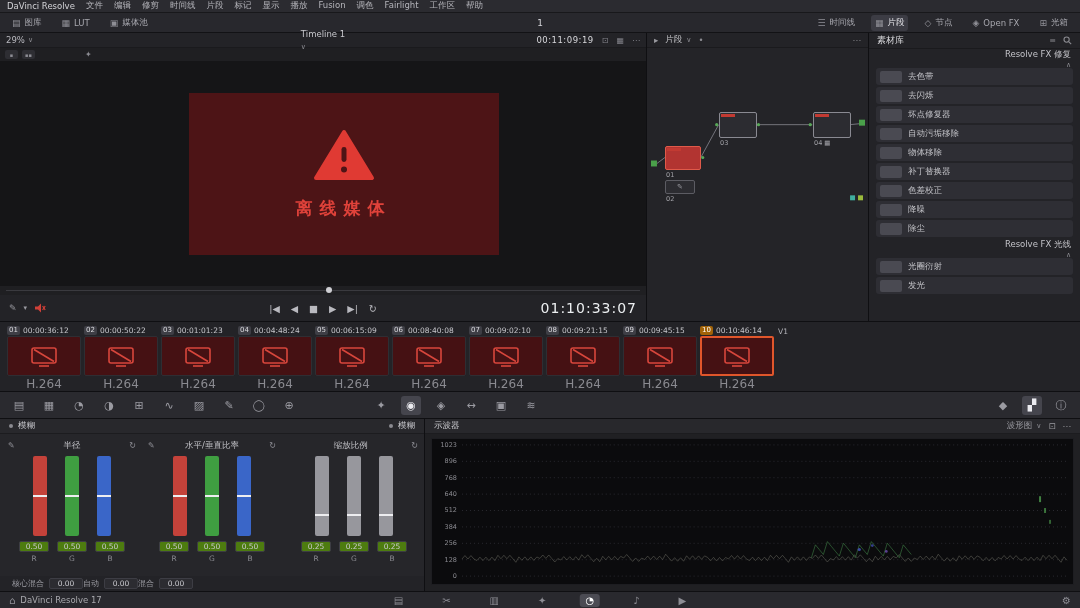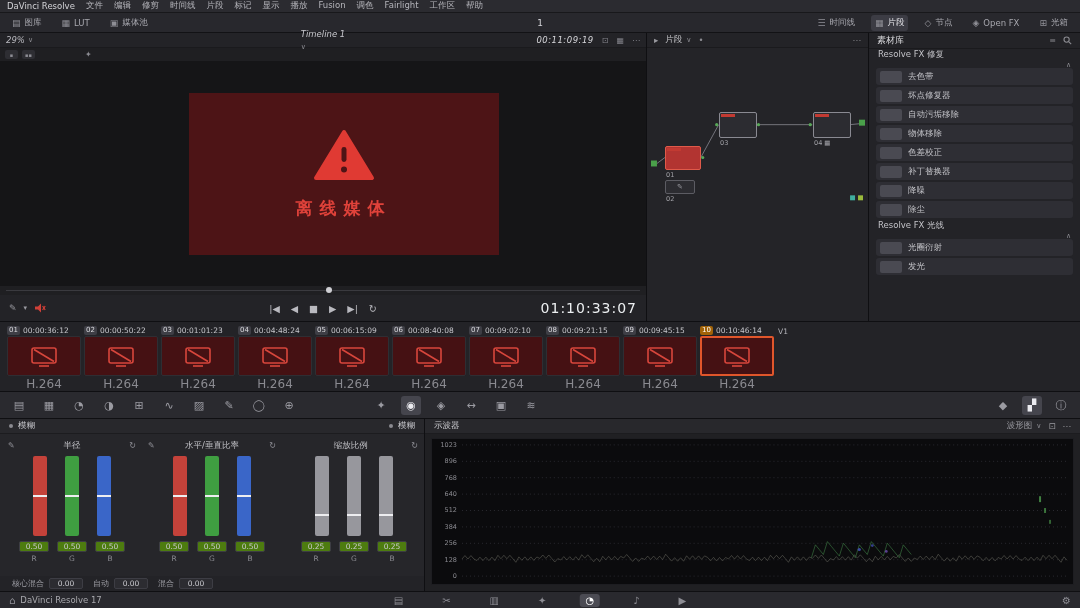--- a/index.html
+++ b/index.html
@@ -20,21 +20,21 @@
     display:flex;align-items:center;position:relative;padding:0 8px;}
   .tb-group{display:flex;align-items:center;gap:12px;}
   .tb-right{margin-left:auto;}
   .tb-btn{display:flex;align-items:center;gap:4px;color:#a6a6ad;font-size:8.5px;padding:2px 4px;border-radius:3px;}
   .tb-btn.active{background:#3c3c44;color:#e9e9ee;}
   .tb-icon{font-size:9px;color:#8f8f96;}
   .tb-center{position:absolute;left:50%;transform:translateX(-50%);color:#d5d5da;font-size:9px;}
   
   .main{height:289px;display:flex;border-bottom:1px solid #0f0f12;}
   .viewer-pane{width:647px;background:#1c1c1f;border-right:1px solid #0f0f12;display:flex;flex-direction:column;}
-  .vheader{height:15px;background:#232327;display:flex;align-items:center;padding:0 6px;position:relative;font-size:8.5px;border-bottom:1px solid #1a1a1d;font-style:italic;}
+  .vheader{height:15px;background:#232327;display:flex;align-items:center;padding:0 6px;position:relative;font-size:8.5px;border-bottom:1px solid #1a1a1d;}
   .vzoom{display:flex;gap:3px;align-items:center;color:#b9b9bf;}
   .vtitle{position:absolute;left:50%;transform:translateX(-50%);display:flex;gap:4px;color:#c9c9ce;flex-direction:column;}
   .vhead-right{margin-left:auto;display:flex;gap:8px;align-items:flex-end;}
   .vtc{color:#d8d8dc;letter-spacing:.5px;}
   .vh-icon{color:#84848b;font-size:8px;}
   .caret{color:#8a8a90;font-size:7px;}
   .vsubrow{height:13px;background:#1f1f22;display:flex;align-items:center;gap:4px;padding:0 5px;}
   .mini-btn{width:13px;height:9px;background:#2e2e33;border-radius:2px;display:flex;align-items:center;justify-content:center;font-size:5px;color:#8d8d94;}
   .wand{margin-left:46px;color:#8d8d94;font-size:8px;}
   .vcanvas{flex:1;background:#151517;display:flex;align-items:center;justify-content:center;padding-left:41px;}
@@ -59,21 +59,21 @@
   .node1{left:18px;top:98px;width:36px;height:24px;background:#b23431;border-color:#e05a4a;}
   .node2{left:18px;top:132px;width:30px;height:14px;display:flex;align-items:center;justify-content:center;font-size:7px;color:#9a9aa0;border-color:#5c5c63;}
   .node3{left:72px;top:64px;width:38px;height:26px;}
   .node4{left:166px;top:64px;width:38px;height:26px;}
   .node3::before,.node4::before,.node1::before{content:"";position:absolute;top:1px;left:1px;width:40%;height:3px;background:#c23a32;}
   
   .library-pane{flex:1;background:#232327;display:flex;flex-direction:column;overflow:hidden;}
   .lheader{height:16px;display:flex;align-items:center;gap:24px;padding:0 8px;border-bottom:1px solid #1a1a1d;text-align:center;}
   .ltitle{font-size:9px;color:#dadade;}
   .lhead-icons{margin-left:auto;display:flex;gap:7px;align-items:center;color:#8a8a90;font-size:8px;}
-  .lsection-title{height:17px;display:flex;align-items:flex-start;padding:0 9px;font-size:8.5px;color:#c3c3c8;flex-direction:column;}
+  .lsection-title{height:17px;display:flex;align-items:flex-end;padding:0 9px;font-size:8.5px;color:#c3c3c8;flex-direction:column;}
   .lsection-title .sec-caret{margin-left:auto;color:#8a8a90;font-size:7px;}
   .litem{height:17px;margin:2px 7px;background:#2e2e34;border-radius:3px;display:flex;align-items:center;gap:6px;padding:0 4px;}
   .lthumb{width:22px;height:12px;background:#4a4a52;border-radius:2px;flex:none;}
   .llabel{font-size:8.5px;color:#c2c2c7;white-space:nowrap;overflow:hidden;}
   
   .clips-strip{height:70px;background:#232327;border-bottom:1px solid #0f0f12;display:flex;padding:3px 0 0 7px;position:relative;}
   .clip{width:76px;margin-right:1px;display:flex;flex-direction:column;align-items:flex-start;}
   .clip-head{height:11px;display:flex;align-items:center;gap:3px;}
   .clip-num{background:#3e3e45;color:#dcdce0;font-size:7px;padding:0 2px;border-radius:2px;line-height:9px;}
   .clip.selected .clip-num{background:#a16207;color:#fff;}
@@ -100,21 +100,21 @@
   .sg-head{display:flex;align-items:center;height:13px;font-size:8.5px;color:#c3c3c8;}
   .sg-head .pencil,.sg-head .reset{color:#8d8d94;font-size:8px;}
   .sg-head .sg-label{flex:1;text-align:center;white-space:nowrap;}
   .sg-sliders{display:flex;gap:18px;justify-content:center;margin-top:4px;}
   .slider{width:14px;height:80px;border-radius:2px;position:relative;}
   .slider .handle{position:absolute;left:0;right:0;height:2px;background:#ededf0;}
   .sg-values{display:flex;gap:8px;justify-content:center;margin-top:5px;}
   .valbox{width:30px;height:11px;background:#4d7c0f;border:1px solid #3d3d44;border-radius:2px;font-size:7.5px;color:#c9c9ce;display:flex;align-items:center;justify-content:center;}
   .sg-channels{display:flex;gap:8px;justify-content:center;margin-top:2px;}
   .chan{width:30px;text-align:center;font-size:7.5px;color:#8a8a90;}
-  .bp-footer{height:15px;background:#232327;display:flex;align-items:center;gap:10px;padding:0 12px;font-size:8px;color:#9a9aa1;}
+  .bp-footer{height:15px;background:#232327;display:flex;align-items:center;padding:0 12px;font-size:8px;color:#9a9aa1;}
   .ffield{display:flex;align-items:center;gap:5px;}
   .fbox{width:34px;height:11px;background:#2c2c31;border:1px solid #3d3d44;border-radius:2px;font-size:7.5px;color:#c9c9ce;display:flex;align-items:center;justify-content:center;}
   .scope-panel{flex:1;background:#202023;display:flex;flex-direction:column;}
   .sp-header{height:15px;background:#28282c;border-bottom:1px solid #1c1c1f;display:flex;align-items:center;gap:6px;padding:0 9px;font-size:8.5px;color:#c9c9ce;}
   .sp-right{margin-left:auto;display:flex;gap:7px;align-items:center;color:#9a9aa1;}
   .sp-canvas{flex:1;margin:4px 6px 6px;background:#0b0b0d;border:1px solid #1d1d21;position:relative;}
   .sp-canvas svg{position:absolute;inset:0;width:100%;height:100%;}
   
   .statusbar{height:17px;background:#29292e;border-top:1px solid #0f0f12;display:flex;align-items:center;padding:0 9px;position:relative;}
   .sb-left{display:flex;align-items:center;gap:5px;color:#a8a8ad;font-size:8.5px;}
@@ -279,37 +279,41 @@
           <div class="lsection-title">
             <span>Resolve FX 修复</span>
             <span class="sec-caret">∧</span>
           </div>
           <div class="litem">
             <span class="lthumb"></span>
             <span class="llabel">去色带</span>
           </div>
           <div class="litem">
             <span class="lthumb"></span>
+            <span class="llabel">去闪烁</span>
+          </div>
+          <div class="litem">
+            <span class="lthumb"></span>
             <span class="llabel">坏点修复器</span>
           </div>
           <div class="litem">
             <span class="lthumb"></span>
             <span class="llabel">自动污垢移除</span>
           </div>
           <div class="litem">
             <span class="lthumb"></span>
             <span class="llabel">物体移除</span>
           </div>
           <div class="litem">
             <span class="lthumb"></span>
+            <span class="llabel">补丁替换器</span>
+          </div>
+          <div class="litem">
+            <span class="lthumb"></span>
             <span class="llabel">色差校正</span>
-          </div>
-          <div class="litem">
-            <span class="lthumb"></span>
-            <span class="llabel">补丁替换器</span>
           </div>
           <div class="litem">
             <span class="lthumb"></span>
             <span class="llabel">降噪</span>
           </div>
           <div class="litem">
             <span class="lthumb"></span>
             <span class="llabel">除尘</span>
           </div>
           <div class="lsection-title">

